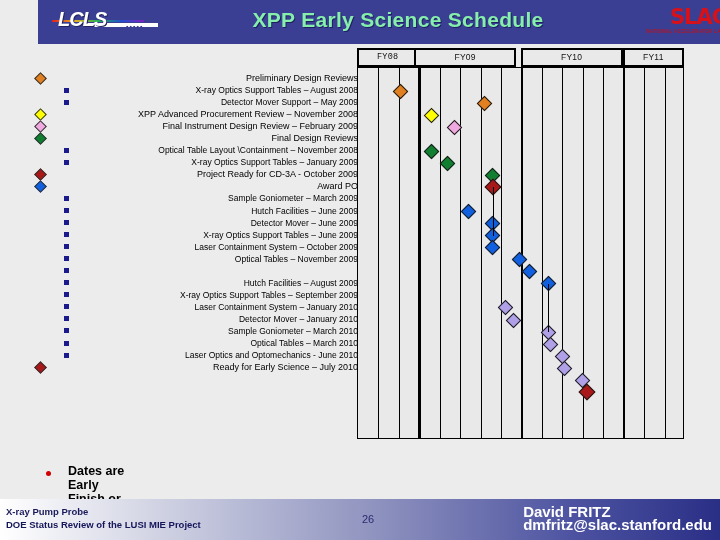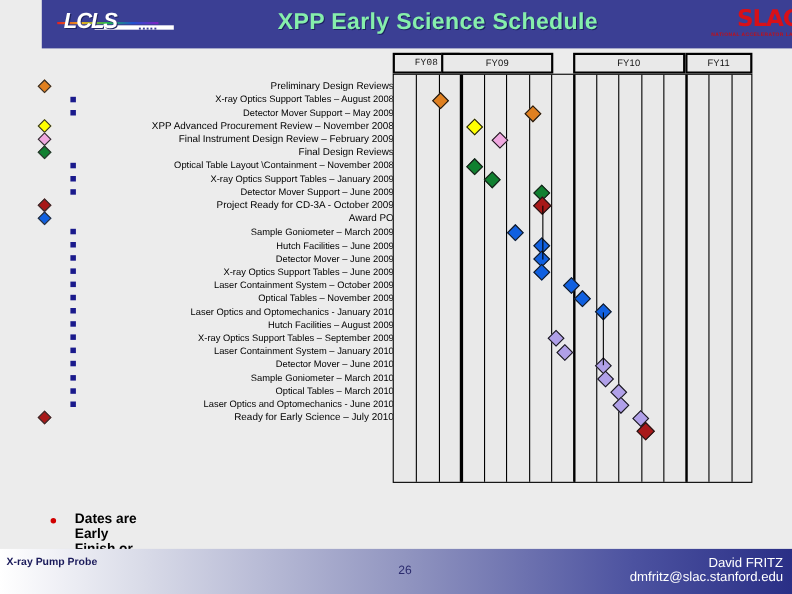--- a/index.html
+++ b/index.html
@@ -146,22 +146,21 @@
     line-height:13px;
   }
   #footer-left .l1{color:#1a1a5a;}
   #footer-left .l2{color:#15155a;}
   #footer-page{
     position:absolute;left:362px;top:14px;
     font-size:11px;color:#2b2b6e;font-weight:normal;
   }
   #footer-right{
     position:absolute;right:8px;top:6px;
-    text-align:right;
-    font-size:12px;font-weight:normal;color:#ffffff;
+    font-size:15px;font-weight:bold;color:#ffffff;
     line-height:13px;
   }
 </style>
 </head>
 <body>
 
 <div id="header">
 
   <div id="lcls-logo">
     <div class="lcls-ray" id="ray1"></div>
@@ -183,44 +182,43 @@
 
   <div id="tasks">
       <div class="task-row lvl1"><div class="bullet-diamond" style="background: rgb(224, 128, 32);"></div><span>Preliminary Design Reviews</span></div>
       <div class="task-row lvl2"><div class="bullet-square"></div><span>X-ray Optics Support Tables – August 2008</span></div>
       <div class="task-row lvl2"><div class="bullet-square"></div><span>Detector Mover Support – May 2009</span></div>
       <div class="task-row lvl1"><div class="bullet-diamond" style="background: rgb(255, 255, 0);"></div><span>XPP Advanced Procurement Review – November 2008</span></div>
       <div class="task-row lvl1"><div class="bullet-diamond" style="background: rgb(240, 168, 224);"></div><span>Final Instrument Design Review – February 2009</span></div>
       <div class="task-row lvl1"><div class="bullet-diamond" style="background: rgb(16, 128, 48);"></div><span>Final Design Reviews</span></div>
       <div class="task-row lvl2"><div class="bullet-square"></div><span>Optical Table Layout \Containment – November 2008</span></div>
       <div class="task-row lvl2"><div class="bullet-square"></div><span>X-ray Optics Support Tables – January 2009</span></div>
-      <div class="task-row lvl2"><div class="bullet-square"></div><span>Detector Mover Support – June 2009</span></div>
       <div class="task-row lvl1"><div class="bullet-diamond" style="background: rgb(168, 24, 24);"></div><span>Project Ready for CD-3A  -  October  2009</span></div>
       <div class="task-row lvl1"><div class="bullet-diamond" style="background: rgb(16, 96, 224);"></div><span>Award PO</span></div>
       <div class="task-row lvl2"><div class="bullet-square"></div><span>Sample Goniometer – March 2009</span></div>
       <div class="task-row lvl2"><div class="bullet-square"></div><span>Hutch Facilities – June 2009</span></div>
       <div class="task-row lvl2"><div class="bullet-square"></div><span>Detector Mover – June 2009</span></div>
       <div class="task-row lvl2"><div class="bullet-square"></div><span>X-ray Optics Support Tables – June 2009</span></div>
       <div class="task-row lvl2"><div class="bullet-square"></div><span>Laser Containment System – October 2009</span></div>
       <div class="task-row lvl2"><div class="bullet-square"></div><span>Optical Tables – November 2009</span></div>
-      <div class="task-row lvl2"><div class="bullet-square"></div><span>Laser Optics and Optomechanics -  January 2010</span></div>
+      <div class="task-row lvl2"><div class="bullet-square"></div></div>
       <div class="task-row lvl2"><div class="bullet-square"></div><span>Hutch Facilities – August 2009</span></div>
       <div class="task-row lvl2"><div class="bullet-square"></div><span>X-ray Optics Support Tables – September 2009</span></div>
       <div class="task-row lvl2"><div class="bullet-square"></div><span>Laser Containment System – January 2010</span></div>
-      <div class="task-row lvl2"><div class="bullet-square"></div><span>Detector Mover – June 2010</span></div>
+      <div class="task-row lvl2"><div class="bullet-square"></div><span>Detector Mover – January 2010</span></div>
       <div class="task-row lvl2"><div class="bullet-square"></div><span>Sample Goniometer – March 2010</span></div>
       <div class="task-row lvl2"><div class="bullet-square"></div><span>Optical Tables – March 2010</span></div>
       <div class="task-row lvl2"><div class="bullet-square"></div><span>Laser Optics and Optomechanics -  June 2010</span></div>
       <div class="task-row lvl1"><div class="bullet-diamond" style="background: rgb(168, 24, 24);"></div><span>Ready for Early Science – July 2010</span></div>
     </div>
 
   <div id="gantt">
     <div id="fy-header">
         <div class="fy-cell" style="left: 0px; width: 61.3125px; font-family: Liberation Mono, monospace;">FY08</div>
-        <div class="fy-cell" style="left: 44px; width: 102.188px;">FY09</div>
+        <div class="fy-cell" style="left: 57px; width: 102.188px;">FY09</div>
         <div class="fy-cell" style="left: 163.5px; width: 102.188px;">FY10</div>
         <div class="fy-cell" style="left: 265.688px; width: 61.3125px;">FY11</div>
       </div>
     <div id="grid-body">
         <div class="qline" style="left: 20.4375px;"></div>
         <div class="qline" style="left: 40.875px;"></div>
         <div class="qline" style="left: 61.3125px;"></div>
         <div class="qline" style="left: 81.75px;"></div>
         <div class="qline" style="left: 102.188px;"></div>
         <div class="qline" style="left: 122.625px;"></div>
@@ -267,19 +265,20 @@
   <div id="note">
     <div id="note-bullet"></div>
     <div id="note-text">Dates are Early Finish or Complete date</div>
   </div>
 
 </div>
 
 <div id="footer">
   <div id="footer-left">
     <div class="l1">X-ray Pump Probe</div>
+    <div class="l2">DOE Status Review of the LUSI MIE Project</div>
   </div>
   <div id="footer-page">26</div>
   <div id="footer-right">
     <div>David FRITZ</div>
     <div>dmfritz@slac.stanford.edu</div>
   </div>
 </div>
 
 </body></html>

